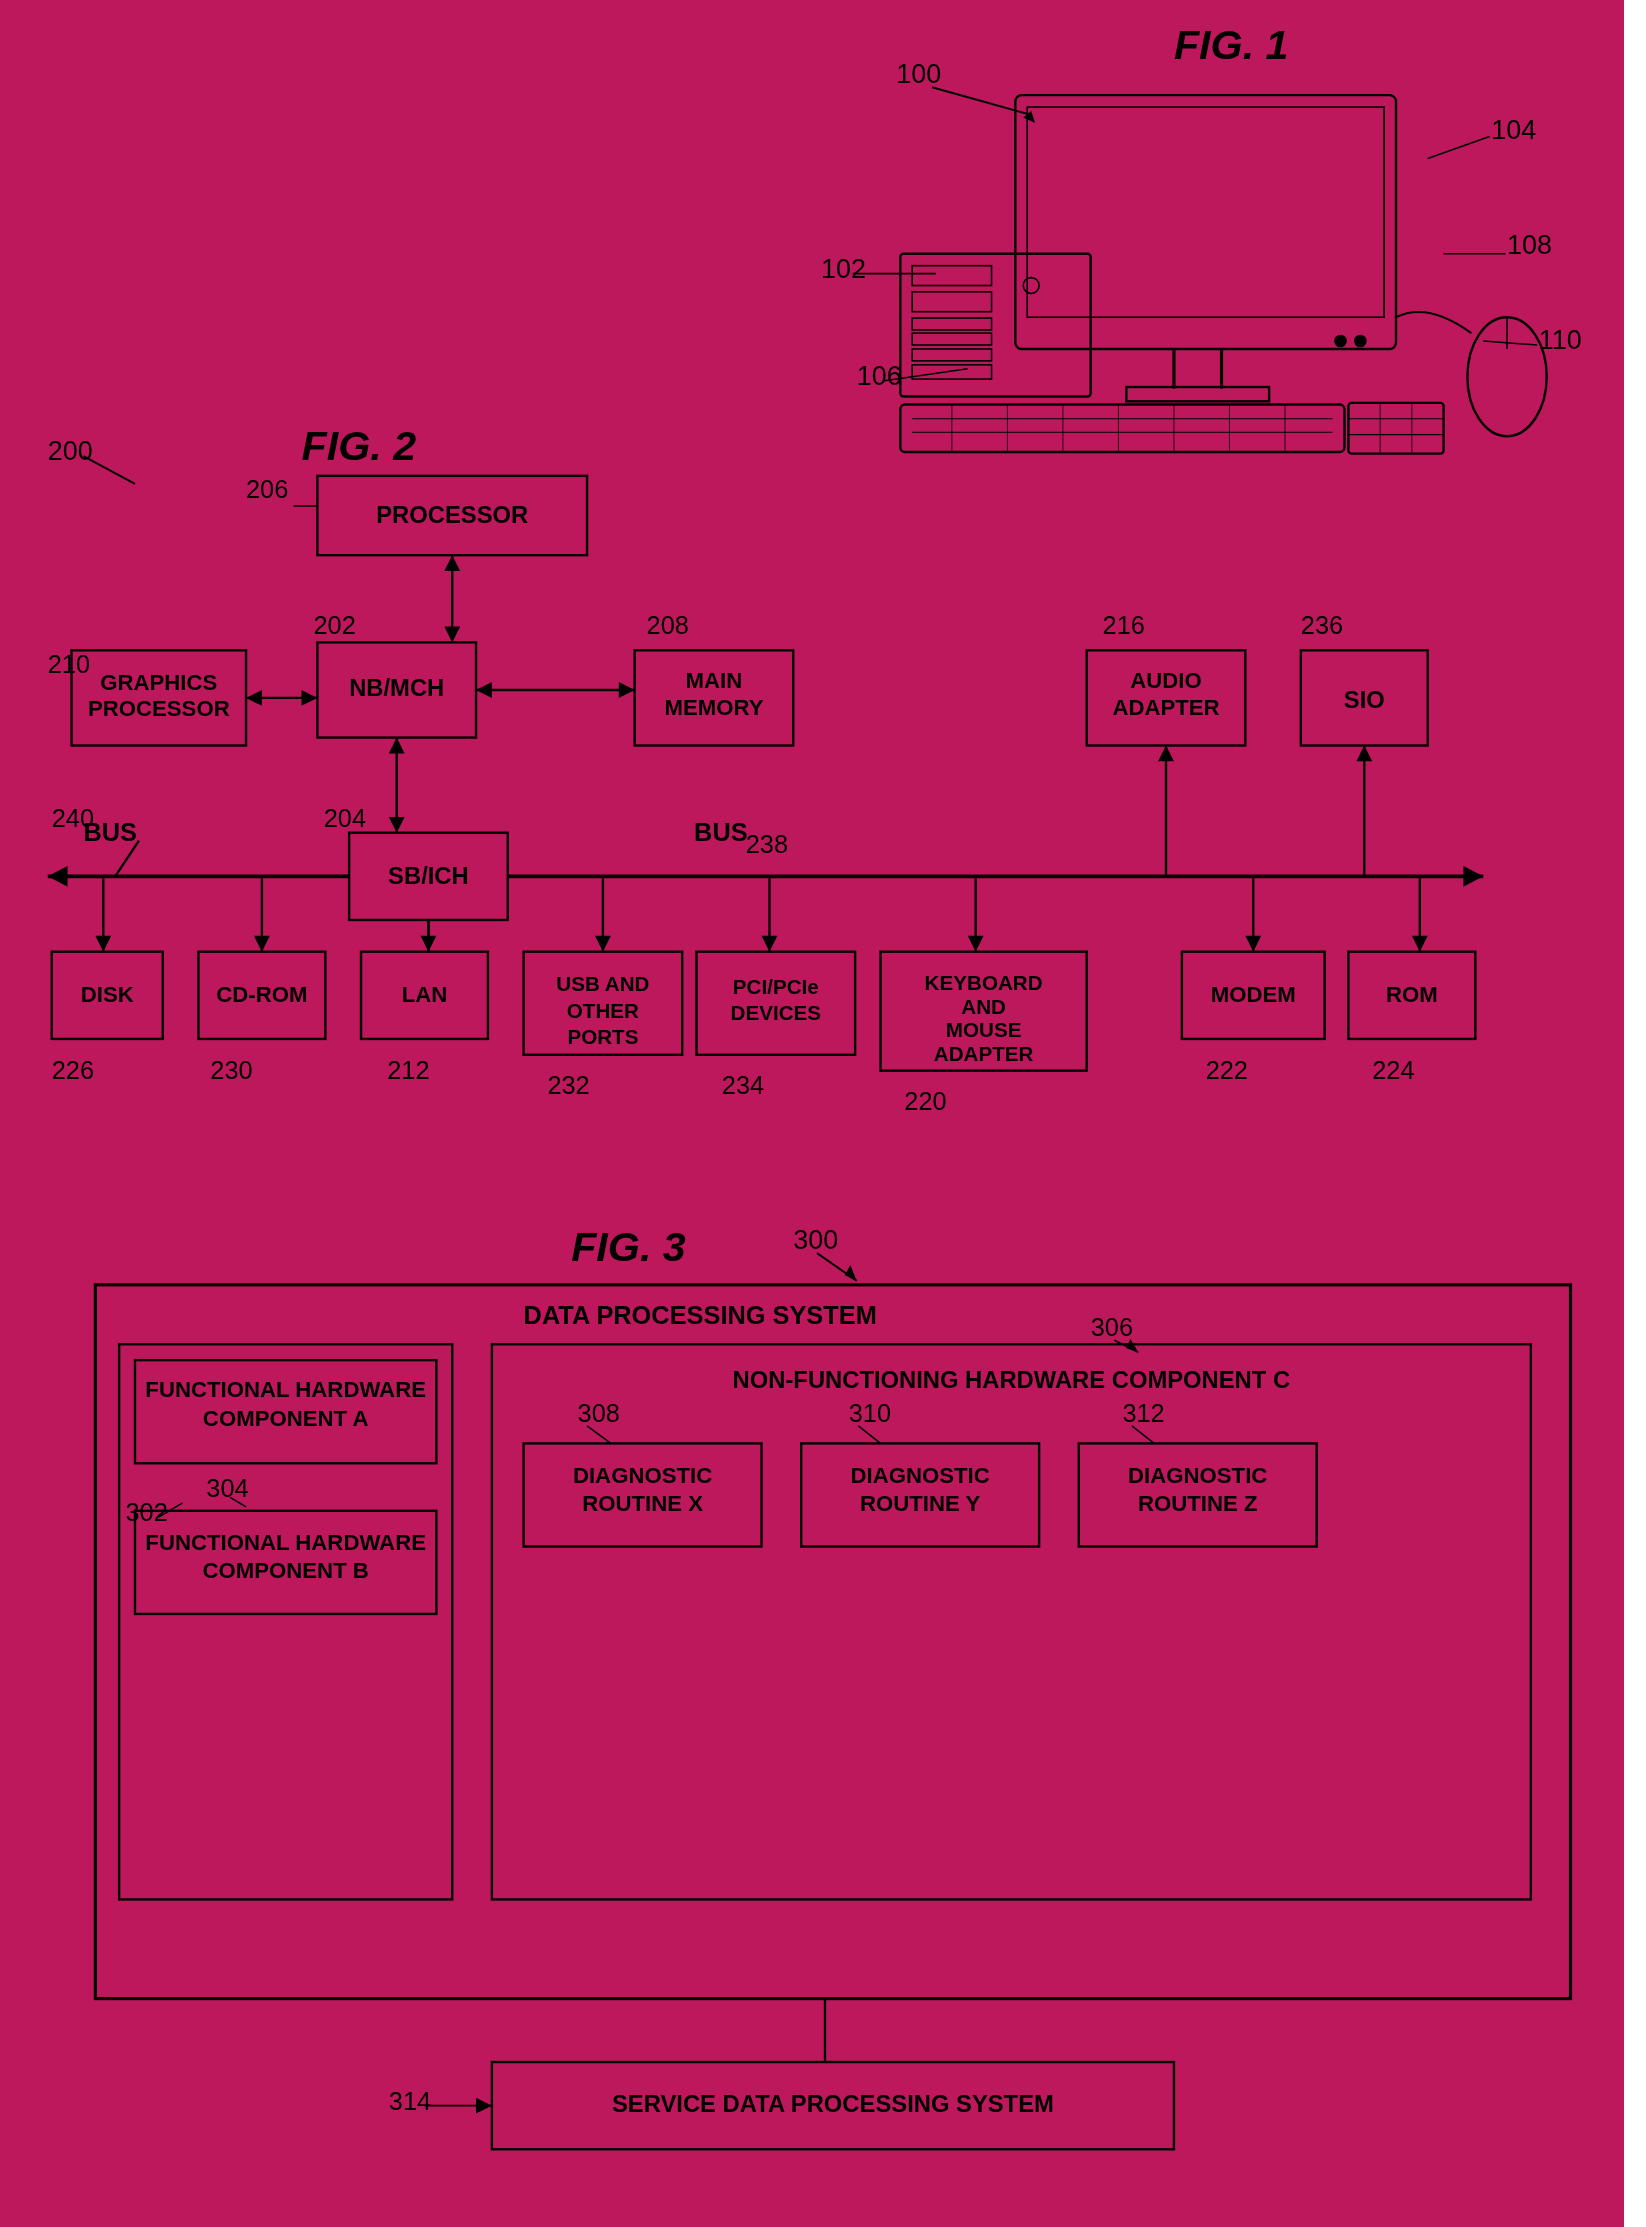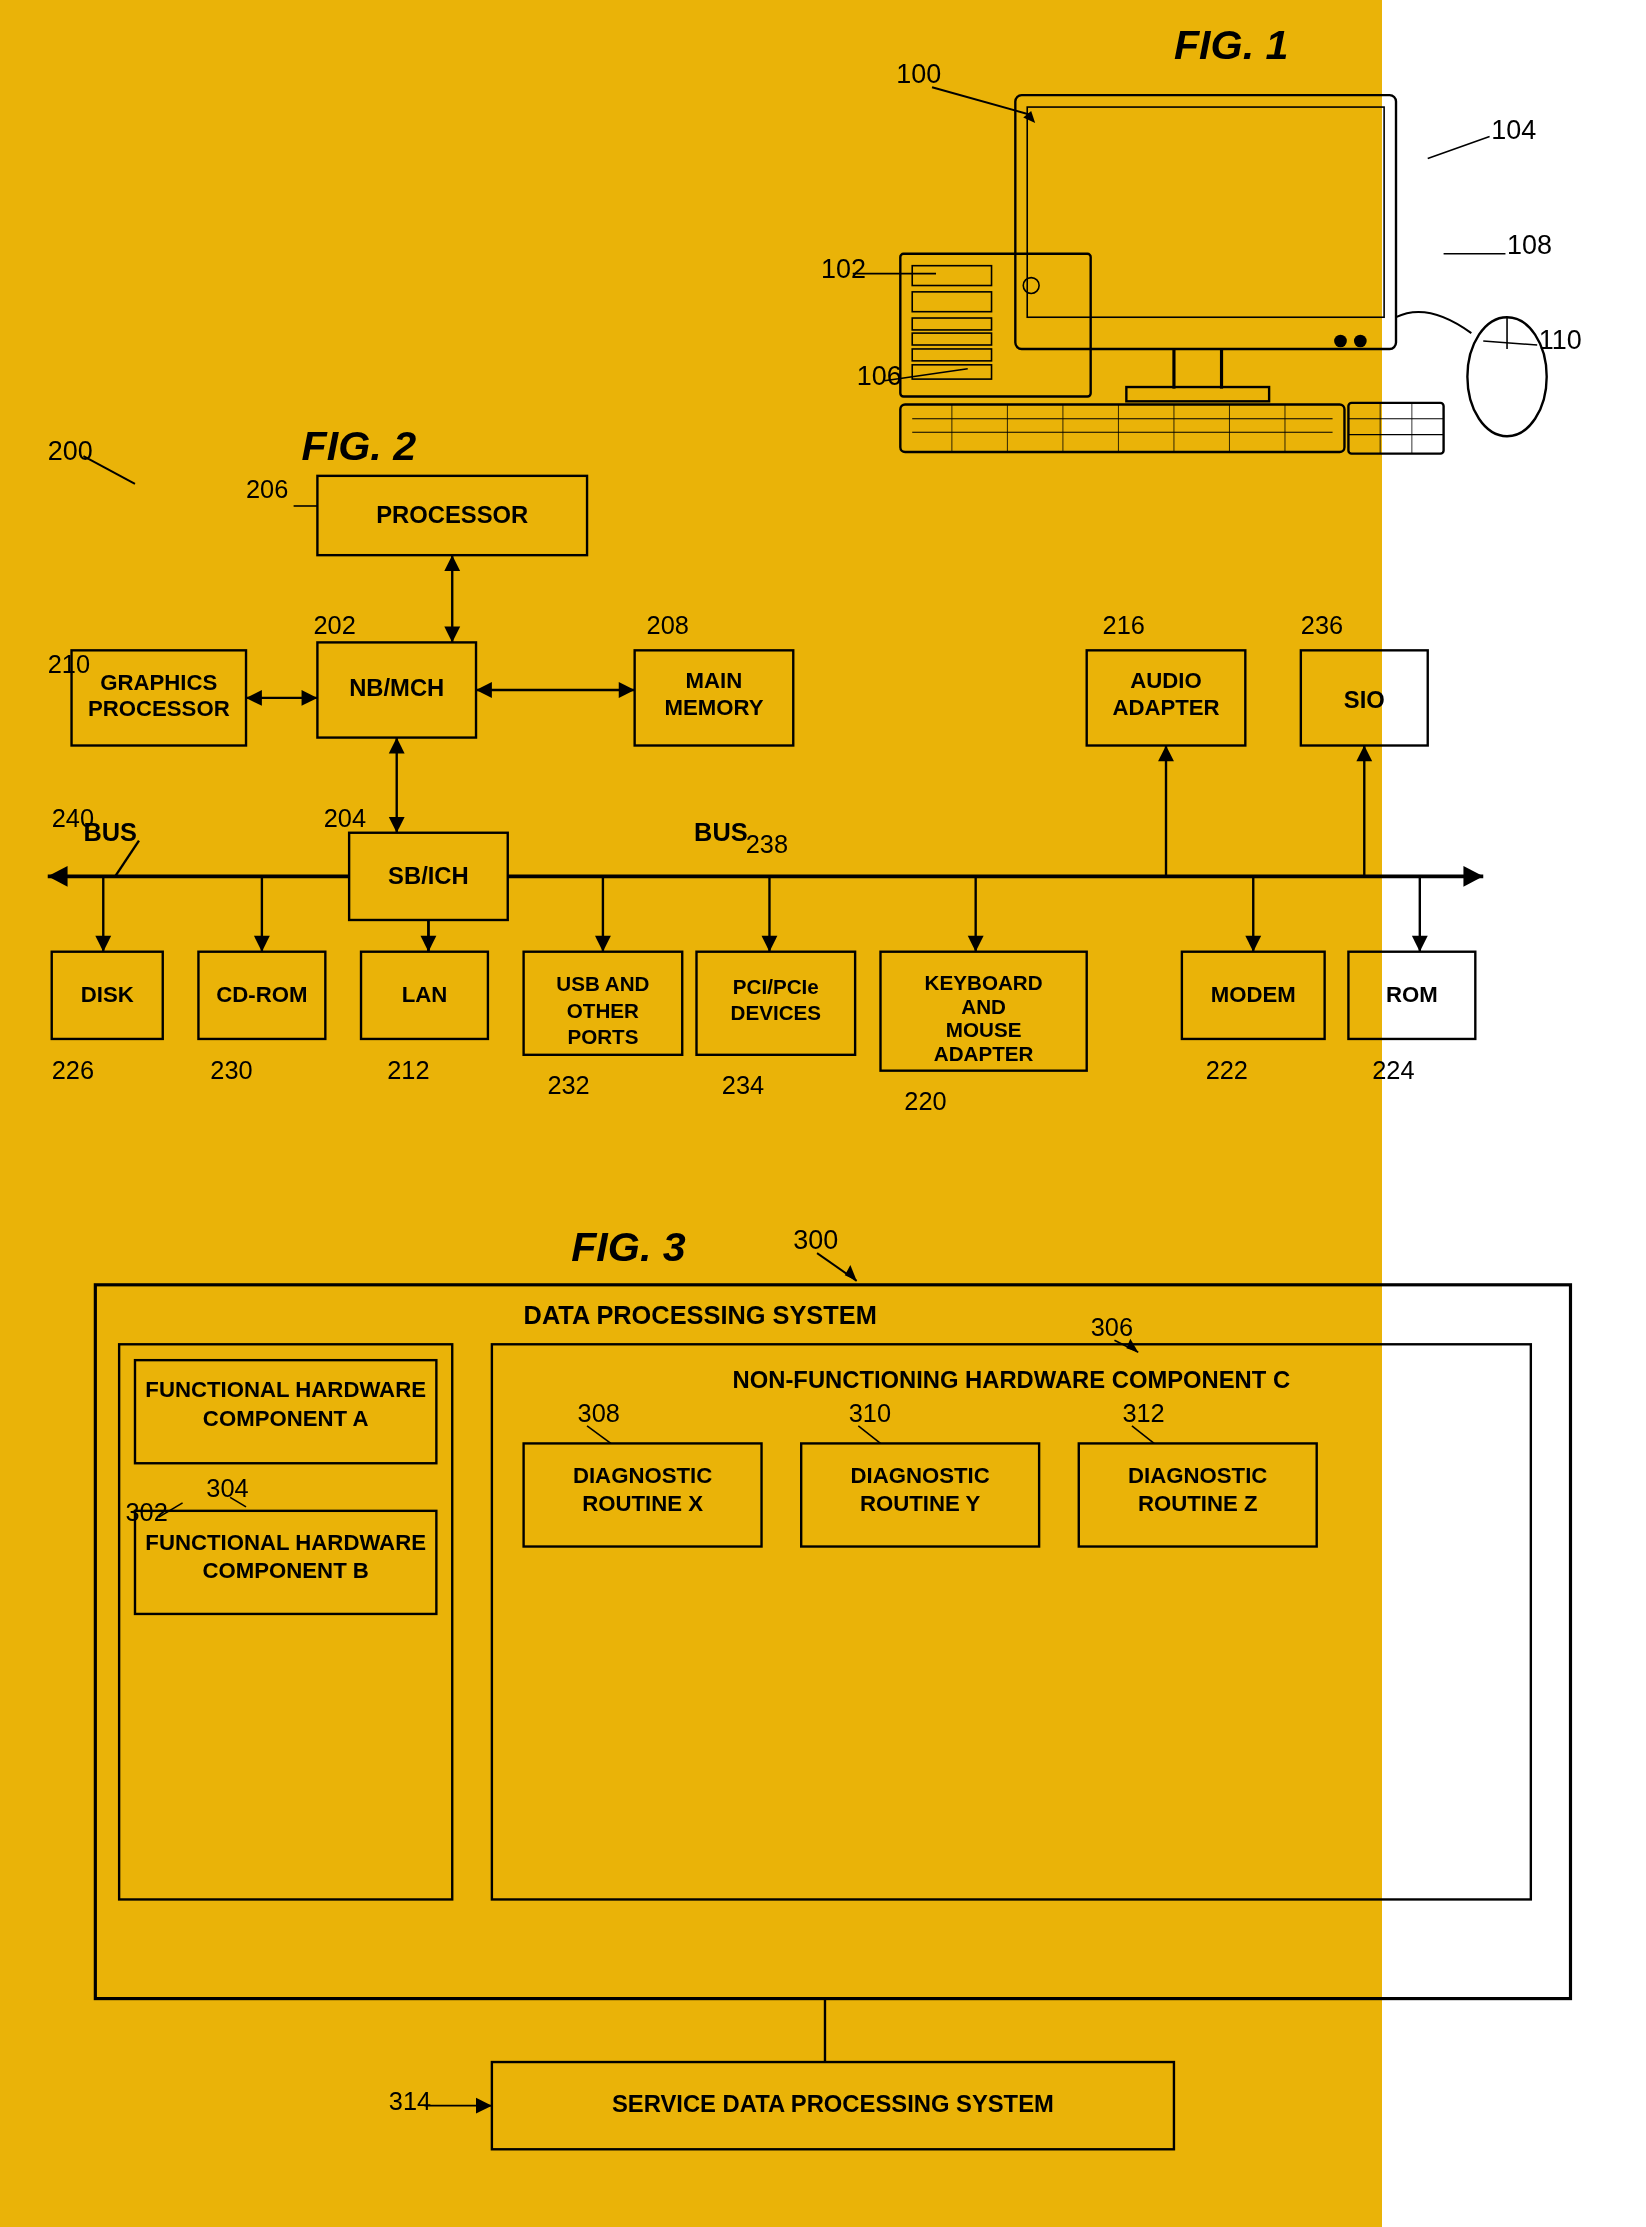--- a/index.html
+++ b/index.html
@@ -6,24 +6,24 @@
     body {
       background: #fff;
       font-family: Arial, sans-serif;
       width: 1646px;
       min-height: 2227px;
       position: relative;
       overflow: hidden;
     }
 
     .page {
-      width: 1382px;
+      width: 1624px;
       min-height: 2227px;
       position: relative;
-      background: #eab308;
+      background: #be185d;
     }
 
   </style>
 </head>
 <body>
 
 <div class="page">
 
   <svg width="1646" height="2227" style="position:absolute;top:0;left:0;" viewBox="0 0 2075 2808">
 

